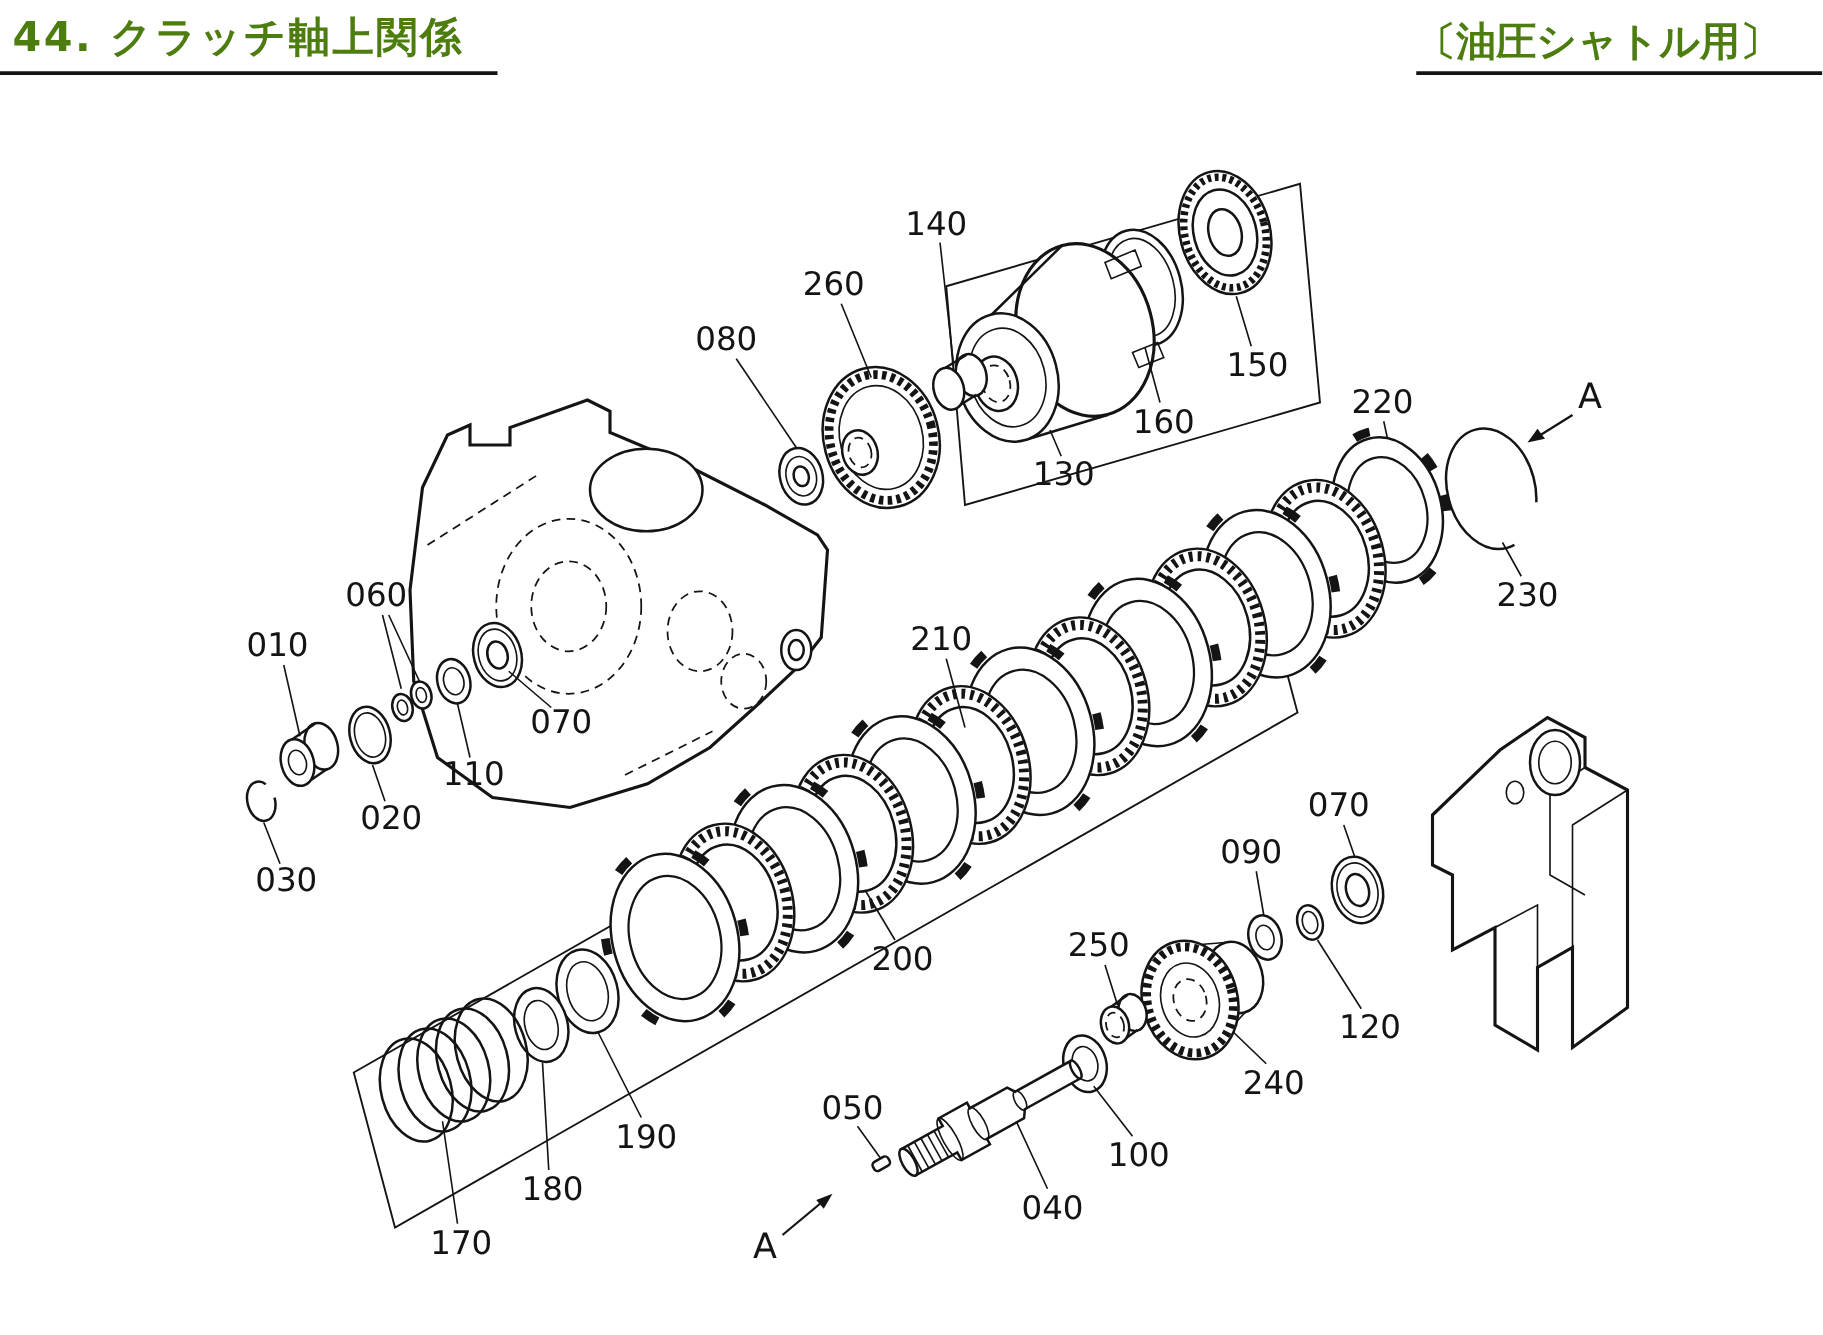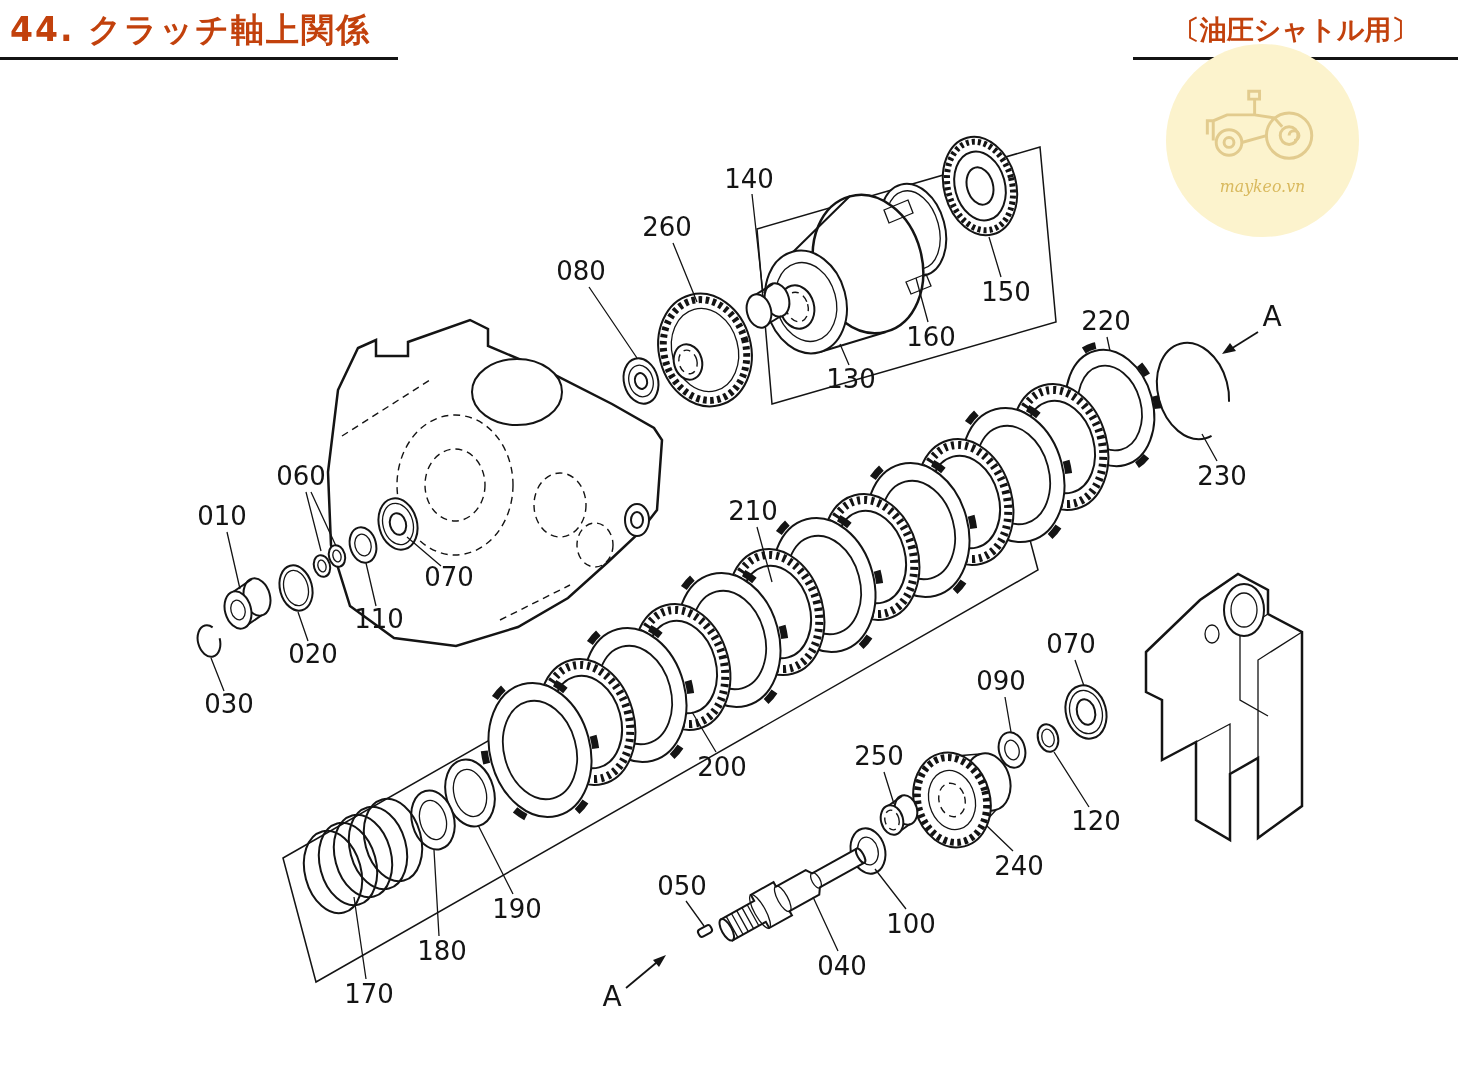--- a/index.html
+++ b/index.html
@@ -1,20 +1,20 @@
 <!DOCTYPE html>
 <html><head>
 <meta charset="utf-8">
 <style>
   html,body{margin:0;padding:0;background:#ffffff;}
   .page{position:relative;width:1458px;height:1068px;background:#fff;overflow:hidden;
-        font-family:"DejaVu Sans","Liberation Sans",sans-serif;color:#c2410c;}
+        font-family:"DejaVu Sans","Liberation Sans",sans-serif;color:#4d7c0f;}
   .page-title{position:absolute;left:10px;top:8px;font-size:33px;font-weight:bold;letter-spacing:2px;white-space:nowrap;}
   .title-rule{position:absolute;left:0;top:57px;width:398px;height:3px;background:#141414;}
-  .header-right{position:absolute;left:1133px;top:12px;width:325px;font-size:27px;font-weight:bold;text-align:center;white-space:nowrap;}
+  .header-right{position:absolute;left:1133px;top:12px;width:325px;font-size:32px;font-weight:bold;text-align:left;white-space:nowrap;}
   .subtitle-rule{position:absolute;left:1133px;top:57px;width:325px;height:3px;background:#141414;}
   .footer-note{position:absolute;right:14px;top:1032px;font-size:22px;letter-spacing:0.5px;white-space:nowrap;}
   .watermark{position:absolute;left:1164px;top:42px;width:197px;height:197px;z-index:3;}
   svg.diagram{position:absolute;left:0;top:0;z-index:2;}
 
   
   .s2 {stroke:#141414;stroke-width:2;fill:none;}
   .s2w{stroke:#141414;stroke-width:2;fill:#fff;}
   .s25w{stroke:#141414;stroke-width:2.5;fill:#fff;}
   .s18{stroke:#141414;stroke-width:1.8;fill:none;}
@@ -32,34 +32,20 @@
 </head>
 <body>
 
 <div class="page">
 
   <div class="page-title">44. クラッチ軸上関係</div>
   <div class="title-rule"></div>
   <div class="header-right">〔油圧シャトル用〕</div>
   <div class="subtitle-rule"></div>
 
-  <div class="watermark">
-    <svg viewBox="0 0 200 200" width="197" height="197">
-      <circle cx="100" cy="100" r="98" fill="#fcf3cd"></circle>
-      <g stroke="#e2cb8e" stroke-width="3" fill="none">
-        <circle cx="127" cy="95" r="23"></circle>
-        <circle cx="127" cy="95" r="9"></circle>
-        <path d="M127,95 a5,5 0 1,1 5,5"></path>
-        <circle cx="66" cy="102" r="13"></circle>
-        <circle cx="66" cy="102" r="5"></circle>
-        <path d="M50,100 L50,80 L64,74 L92,74 L92,58 L86,58 L86,50 L97,50 L97,58 L92,58 M92,74 L112,77 L120,86 M79,102 L104,95 M50,80 L44,80 L44,94"></path>
-      </g>
-      <text x="100" y="152" text-anchor="middle" font-style="italic" font-size="16" font-family="DejaVu Serif, Liberation Serif, serif" fill="#d9b95e">maykeo.vn</text>
-    </svg>
-  </div>
 
   <svg class="diagram" width="1458" height="1068" viewBox="0 0 1458 1068">
 
     <defs>
       <g id="dSteel">
         <ellipse class="lug" rx="55" ry="74"></ellipse>
         <ellipse class="s2w" rx="50" ry="68"></ellipse>
         <ellipse class="s18" rx="36" ry="50"></ellipse>
       </g>
       <g id="dFric">

